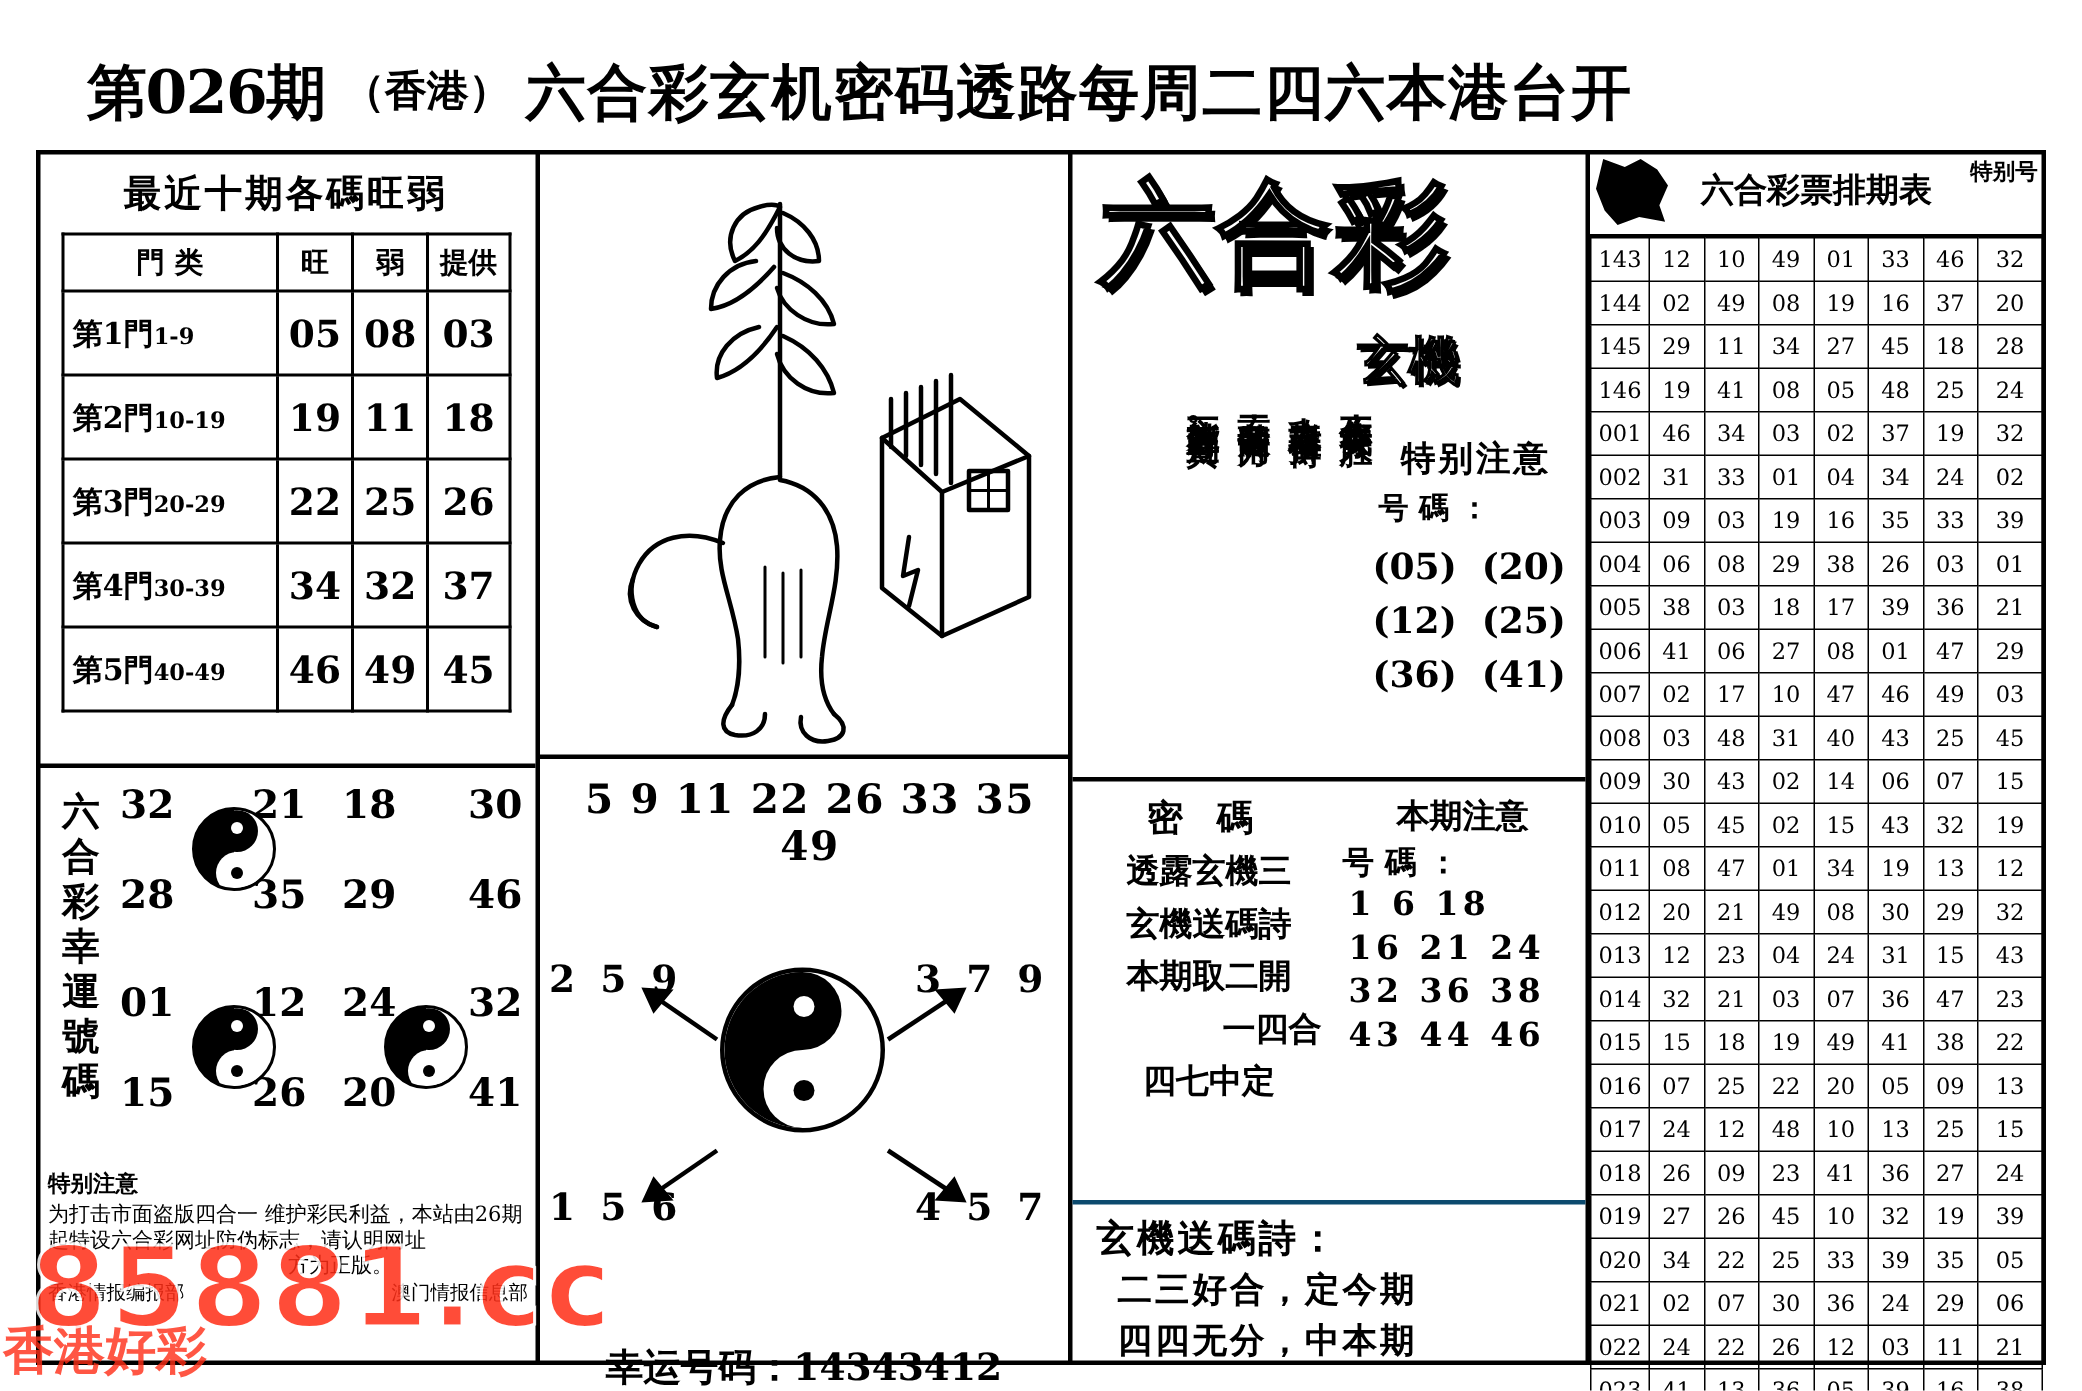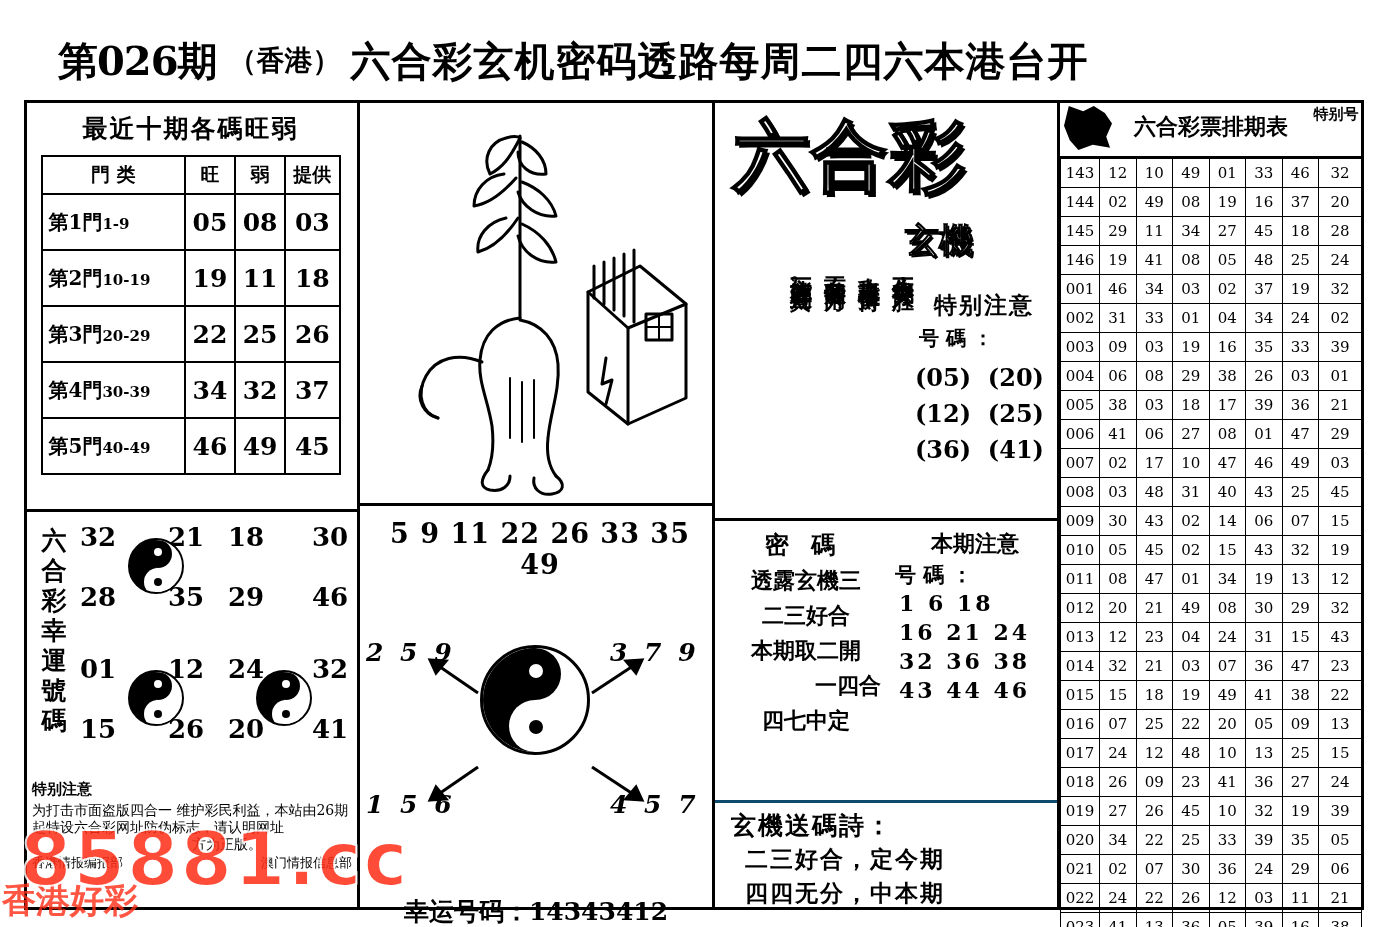--- a/index.html
+++ b/index.html
@@ -100,21 +100,21 @@
   }
   .yy-big{
     position:absolute;left:120px;top:545px;width:110px;height:110px;border-radius:50%;
     border:3px solid #000;box-sizing:border-box;overflow:hidden;background:#fff;
   }
   .yy-big:before{content:"";position:absolute;left:0;top:0;width:50%;height:100%;background:#000;}
   .yy-big:after{content:"";position:absolute;left:25%;top:0;width:52px;height:52px;border-radius:50%;background:#000;}
   .yy-big span.lowhalf{position:absolute;left:25%;top:52px;width:52px;height:52px;border-radius:50%;background:#fff;}
   .yy-big span.dotw{position:absolute;left:46px;top:16px;width:14px;height:14px;border-radius:50%;background:#fff;z-index:4;}
   .yy-big span.dotb{position:absolute;left:46px;top:72px;width:14px;height:14px;border-radius:50%;background:#000;z-index:4;}
-  .corner{position:absolute;font-family:"DejaVu Serif","Liberation Serif",serif;font-size:25px;font-weight:bold;letter-spacing:4px;font-style:italic;}
+  .corner{position:absolute;font-family:"DejaVu Serif","Liberation Serif",serif;font-size:25px;font-weight:bold;letter-spacing:4px;}
   .lucky-num{
     position:absolute;left:0;top:795px;width:352px;text-align:center;
     font-family:"DejaVu Serif","Liberation Serif",serif;font-size:25px;font-weight:bold;
   }
 
   
   .logo-box{position:absolute;left:0;top:0;width:342px;height:130px;}
   .logo-text{
     position:absolute;left:18px;top:6px;
     font-family:"DejaVu Serif","Liberation Serif",serif;
@@ -406,21 +406,21 @@
         <div><span>(05)</span>&nbsp;&nbsp;<span>(20)</span></div>
         <div><span>(12)</span>&nbsp;&nbsp;<span>(25)</span></div>
         <div><span>(36)</span>&nbsp;&nbsp;<span>(41)</span></div>
       </div>
     </div>
 
     <div class="mimabox">
       <div class="mima-l">
         <div class="t">密 碼</div>
         <div class="body">透露玄機三</div>
-        <div class="body">二三好合</div>
+        <div class="body">玄機送碼詩</div>
         <div class="body">本期取二開</div>
         <div class="body last">一四合</div>
         <div class="body">四七中定</div>
       </div>
       <div class="mima-r">
         <div class="t">本期注意</div>
         <div class="s">号 碼 ：</div>
         <div class="row">1  6  18</div>
         <div class="row">16  21  24</div>
         <div class="row">32  36  38</div>

